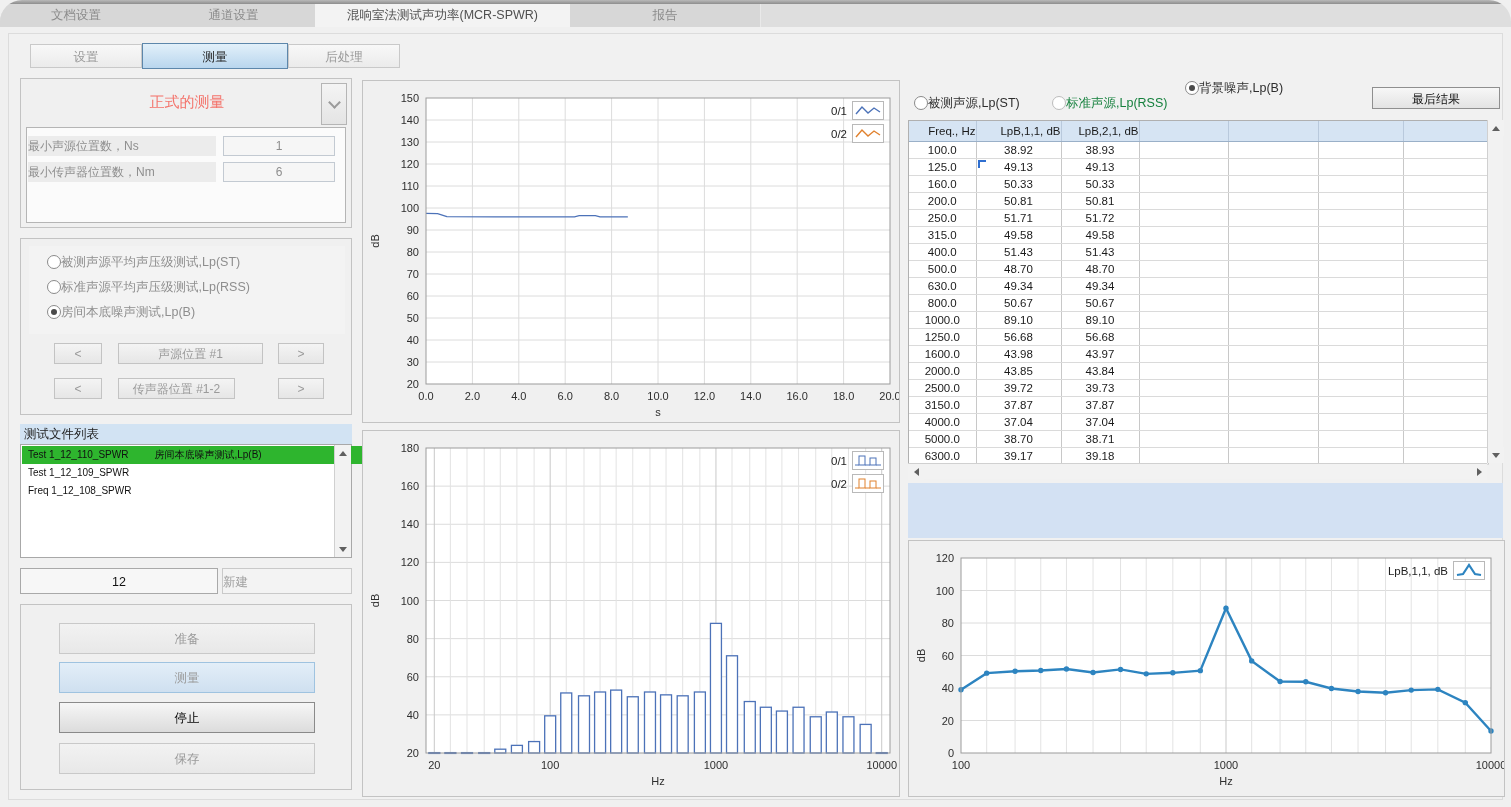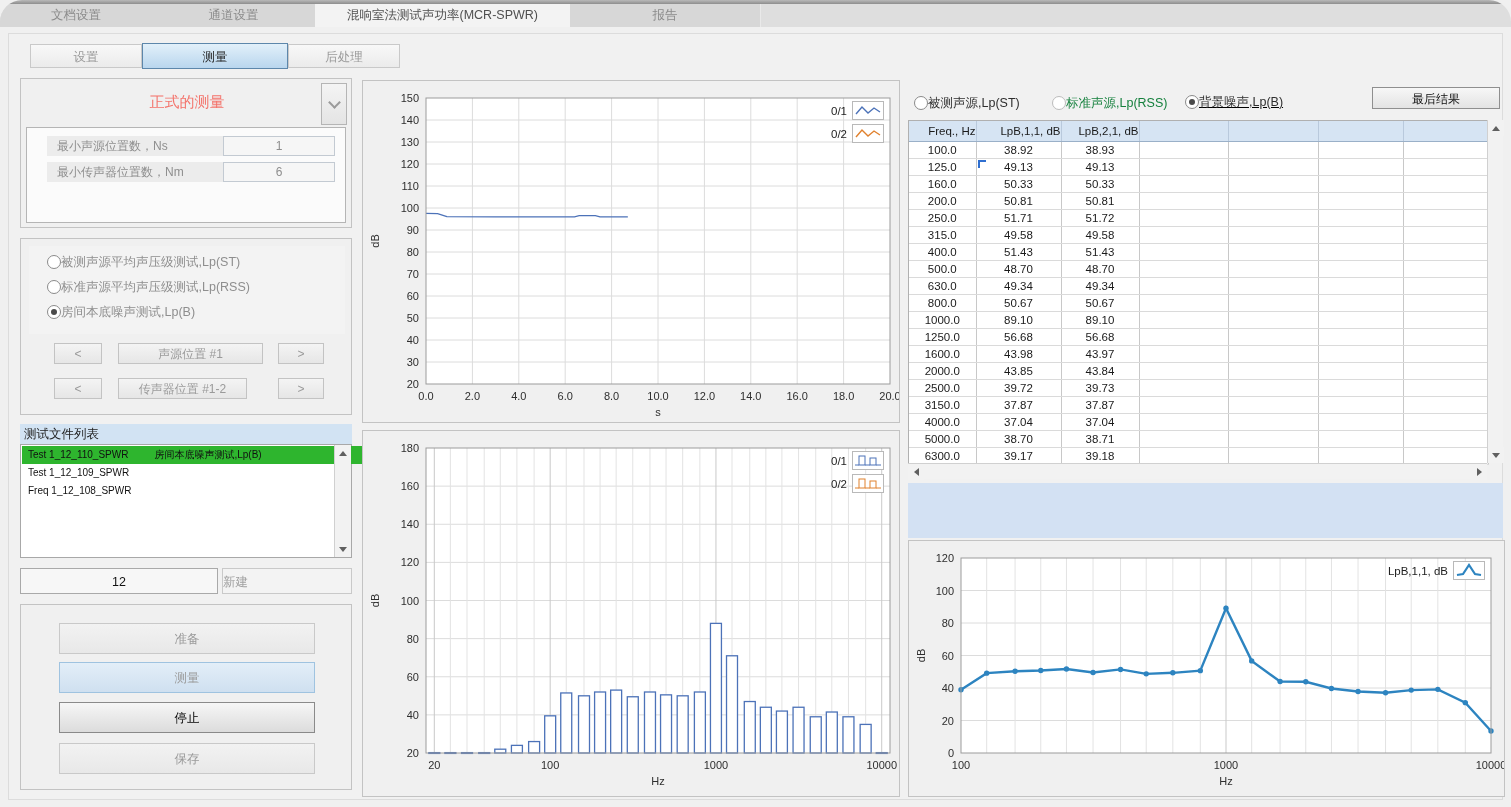--- a/index.html
+++ b/index.html
@@ -15,21 +15,21 @@
   .subtab{position:absolute;height:24px;line-height:24px;text-align:center;font-size:12.5px;color:#9a9a9a;background:linear-gradient(180deg,#f8f8f8,#ebebeb);border:1px solid #c9c9c9;box-sizing:border-box;}
   .subtab.active{background:linear-gradient(180deg,#e2f0fa,#b9d6ee);border:1px solid #5d87ab;color:#1f1f1f;height:26px;line-height:26px;}
   
   .gbox{border:1px solid #c3c3c3;background:#f0f0f0;box-sizing:border-box;}
   
   #box1{left:20px;top:78px;width:332px;height:150px;}
   #mode-text{left:0;top:14px;width:332px;text-align:center;font-size:15px;color:#f4736b;}
   #mode-chevron{left:300px;top:4px;width:26px;height:42px;border:1px solid #b5b5b5;background:linear-gradient(180deg,#f4f4f4,#e4e4e4);box-sizing:border-box;}
   .chev{position:absolute;left:8px;top:14px;width:7px;height:7px;border-right:2px solid #9a9a9a;border-bottom:2px solid #9a9a9a;transform:rotate(45deg);}
   #fieldbox{left:5px;top:48px;width:320px;height:96px;background:#fbfbfb;border:1px solid #b5b5b5;box-sizing:border-box;}
-  .frow-label{position:absolute;left:20px;width:188px;height:20px;line-height:20px;background:#ececec;color:#8e8e8e;font-size:12px;padding-left:10px;box-sizing:border-box;}
+  .frow-label{position:absolute;left:1px;width:188px;height:20px;line-height:20px;background:#ececec;color:#8e8e8e;font-size:12px;padding-left:0;box-sizing:border-box;}
   .frow-input{position:absolute;left:196px;width:112px;height:20px;line-height:18px;background:#f6f6f6;border:1px solid #c3cad2;box-sizing:border-box;text-align:center;color:#8e8e8e;font-size:12px;}
   
   #box2{left:20px;top:238px;width:332px;height:177px;}
   #radioarea{left:8px;top:7px;width:316px;height:88px;background:#f3f3f3;}
   .radiorow{position:absolute;left:18px;height:16px;display:flex;align-items:center;}
   .radio{width:12px;height:12px;border:1px solid #8a8a8a;border-radius:50%;background:#fff;position:relative;flex:none;}
   .radio.sel::after{content:"";position:absolute;left:2.5px;top:2.5px;width:6px;height:6px;border-radius:50%;background:#4a4a4a;}
   .radio.dis{border-color:#bcbcbc;}
   .radiolabel{font-size:12.5px;color:#8e8e8e;white-space:nowrap;}
   .posbtn{position:absolute;height:21px;line-height:21px;text-align:center;font-size:12px;color:#9a9a9a;background:linear-gradient(180deg,#f4f4f4,#e6e6e6);border:1px solid #c3c3c3;box-sizing:border-box;}
@@ -119,21 +119,21 @@
       </div>
       <div class="radiorow" style="top:58px;">
         <span class="radio sel"></span>
         <span class="radiolabel">房间本底噪声测试,Lp(B)</span>
       </div>
     </div>
     <div class="posbtn" style="left:33px;top:104px;width:48px;">&lt;</div>
     <div class="posbtn" style="left:97px;top:104px;width:145px;">声源位置 #1</div>
     <div class="posbtn" style="left:257px;top:104px;width:46px;">&gt;</div>
     <div class="posbtn" style="left:33px;top:139px;width:48px;">&lt;</div>
-    <div class="posbtn" style="left:97px;top:139px;width:129px;">传声器位置 #1-2</div>
+    <div class="posbtn" style="left:97px;top:139px;width:117px;">传声器位置 #1-2</div>
     <div class="posbtn" style="left:257px;top:139px;width:46px;">&gt;</div>
   </div>
 
   <div class="abs" id="filelabel">测试文件列表</div>
   <div class="abs" id="filelist">
     <div class="fitem sel" style="top:1px;">
       <span>Test 1_12_110_SPWR</span><span class="ftype">房间本底噪声测试,Lp(B)</span>
     </div>
     <div class="fitem" style="top:19px;">
       <span>Test 1_12_109_SPWR</span>
@@ -336,21 +336,21 @@
       </div></div>
 
   <div class="radiorow abs" style="left:914px;top:95px;">
     <span class="radio"></span>
     <span class="rradiolabel">被测声源,Lp(ST)</span>
   </div>
   <div class="radiorow abs" style="left:1052px;top:95px;">
     <span class="radio dis"></span>
     <span class="rradiolabel dis">标准声源,Lp(RSS)</span>
   </div>
-  <div class="radiorow abs" style="left:1185px;top:94px;text-decoration:underline;">
+  <div class="radiorow abs" style="left:1185px;top:80px;">
     <span class="radio sel"></span>
     <span class="rradiolabel">背景噪声,Lp(B)</span>
   </div>
   <div class="abs" id="finalbtn">最后结果</div>
 
   <div class="abs" id="rtable">
     <table>
       <colgroup>
         <col style="width:67px;">
           <col style="width:85px;">

